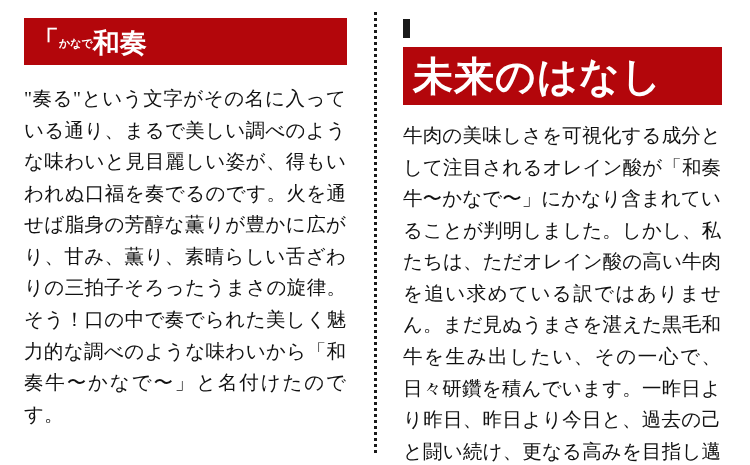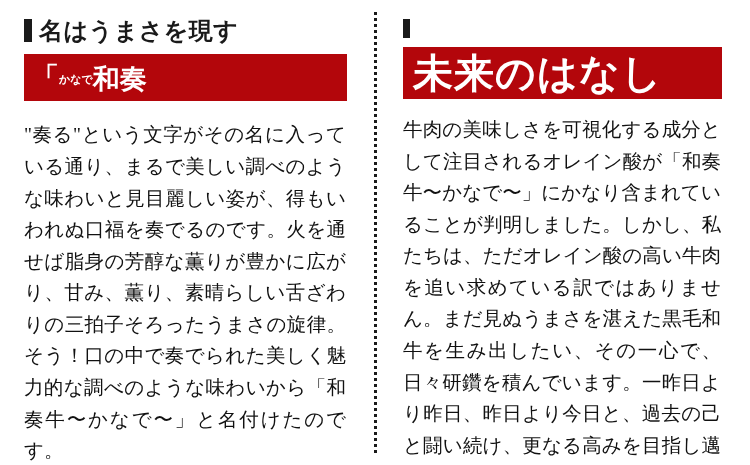--- a/index.html
+++ b/index.html
@@ -86,21 +86,21 @@
   }
   .title-band-left {
     width: 323px;
     height: 47px;
     padding: 0 8px;
     font-size: 27px;
     letter-spacing: 0px;
   }
   .title-band-right {
     width: 319px;
-    height: 52px;
+    height: 58px;
     padding: 0 10px;
     font-size: 40px;
     letter-spacing: 1px;
   }
   .ruby-wrap {
     display: inline-flex;
     align-items: center;
     justify-content: flex-start;
     vertical-align: baseline;
     line-height: 1;
@@ -142,24 +142,20 @@
 </style>
 </head>
 <body>
 
 <div class="page">
 
   <div class="divider"></div>
 
   <div class="column column-left">
 
-    <div class="eyebrow eyebrow-left">
-      <span class="bar"></span>
-      <span class="label">名はうまさを現す</span>
-    </div>
 
     <div class="title-band title-band-left">
       <span class="title-inline">「</span>
       <span class="ruby-wrap">
         <span class="ruby-text">かなで</span>
         <span class="ruby-base">和奏</span>
       </span>
     </div>
 
     <p class="body-text body-left">"奏る"という文字がその名に入っている通り、まるで美しい調べのような味わいと見目麗しい姿が、得もいわれぬ口福を奏でるのです。火を通せば脂身の芳醇な薫りが豊かに広がり、甘み、薫り、素晴らしい舌ざわりの三拍子そろったうまさの旋律。そう！口の中で奏でられた美しく魅力的な調べのような味わいから「和奏牛〜かなで〜」と名付けたのです。</p>

